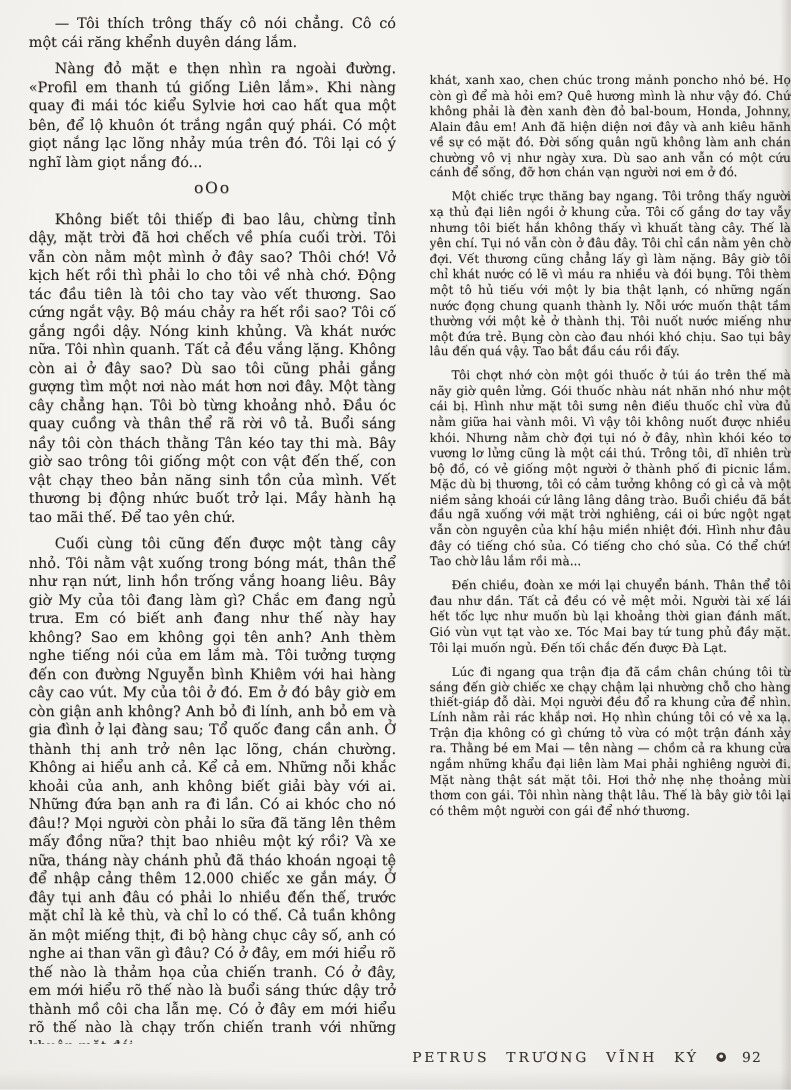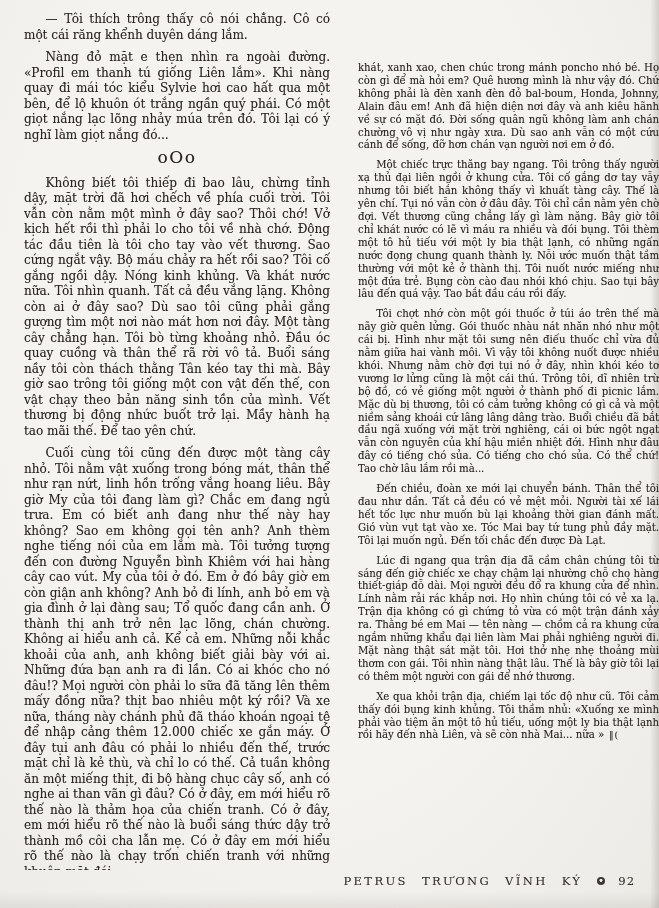--- a/index.html
+++ b/index.html
@@ -31,21 +31,21 @@
     font-size: 12px; line-height: 15.5px;
   }
   .col-right {
     left: 358px; top: 14px; width: 301px; height: 842px;
     font-size: 10.1px; line-height: 12.9px; margin-top: 48px;
   }
   .sep {
     text-align: center;
     letter-spacing: 1.5px;
     margin: 7px 0 10px 0;
-    font-size: 17px;
+    font-size: 13px;
     text-shadow: 0.25px 0.25px 0 rgba(41,36,31,.30);
   }
   .endmark {
     margin-left: 5px;
     letter-spacing: 1px;
     font-size: 9px;
   }
   .footer {
     position: absolute;
     right: 24px; bottom: 20px;
@@ -73,22 +73,19 @@
   <p>Không biết tôi thiếp đi bao lâu, chừng tỉnh dậy, mặt trời đã hơi chếch về phía cuối trời. Tôi vẫn còn nằm một mình ở đây sao? Thôi chớ! Vở kịch hết rồi thì phải lo cho tôi về nhà chớ. Động tác đầu tiên là tôi cho tay vào vết thương. Sao cứng ngắt vậy. Bộ máu chảy ra hết rồi sao? Tôi cố gắng ngồi dậy. Nóng kinh khủng. Và khát nước nữa. Tôi nhìn quanh. Tất cả đều vắng lặng. Không còn ai ở đây sao? Dù sao tôi cũng phải gắng gượng tìm một nơi nào mát hơn nơi đây. Một tàng cây chẳng hạn. Tôi bò từng khoảng nhỏ. Đầu óc quay cuồng và thân thể rã rời vô tả. Buổi sáng nầy tôi còn thách thằng Tân kéo tay thi mà. Bây giờ sao trông tôi giống một con vật đến thế, con vật chạy theo bản năng sinh tồn của mình. Vết thương bị động nhức buốt trở lại. Mầy hành hạ tao mãi thế. Để tao yên chứ.</p>
   <p>Cuối cùng tôi cũng đến được một tàng cây nhỏ. Tôi nằm vật xuống trong bóng mát, thân thể như rạn nứt, linh hồn trống vắng hoang liêu. Bây giờ My của tôi đang làm gì? Chắc em đang ngủ trưa. Em có biết anh đang như thế này hay không? Sao em không gọi tên anh? Anh thèm nghe tiếng nói của em lắm mà. Tôi tưởng tượng đến con đường Nguyễn bình Khiêm với hai hàng cây cao vút. My của tôi ở đó. Em ở đó bây giờ em còn giận anh không? Anh bỏ đi lính, anh bỏ em và gia đình ở lại đàng sau; Tổ quốc đang cần anh. Ở thành thị anh trở nên lạc lõng, chán chường. Không ai hiểu anh cả. Kể cả em. Những nỗi khắc khoải của anh, anh không biết giải bày với ai. Những đứa bạn anh ra đi lần. Có ai khóc cho nó đâu!? Mọi người còn phải lo sữa đã tăng lên thêm mấy đồng nữa? thịt bao nhiêu một ký rồi? Và xe nữa, tháng này chánh phủ đã tháo khoán ngoại tệ để nhập cảng thêm 12.000 chiếc xe gắn máy. Ở đây tụi anh đâu có phải lo nhiều đến thế, trước mặt chỉ là kẻ thù, và chỉ lo có thế. Cả tuần không ăn một miếng thịt, đi bộ hàng chục cây số, anh có nghe ai than vãn gì đâu? Có ở đây, em mới hiểu rõ thế nào là thảm họa của chiến tranh. Có ở đây, em mới hiểu rõ thế nào là buổi sáng thức dậy trở thành mồ côi cha lẫn mẹ. Có ở đây em mới hiểu rõ thế nào là chạy trốn chiến tranh với những khuôn mặt đói</p>
 </div>
 
 <div class="col col-right">
   <p class="cont">khát, xanh xao, chen chúc trong mảnh poncho nhỏ bé. Họ còn gì để mà hỏi em? Quê hương mình là như vậy đó. Chứ không phải là đèn xanh đèn đỏ bal-boum, Honda, Johnny, Alain đâu em! Anh đã hiện diện nơi đây và anh kiêu hãnh về sự có mặt đó. Đời sống quân ngũ không làm anh chán chường vô vị như ngày xưa. Dù sao anh vẫn có một cứu cánh để sống, đỡ hơn chán vạn người nơi em ở đó.</p>
   <p>Một chiếc trực thăng bay ngang. Tôi trông thấy người xạ thủ đại liên ngồi ở khung cửa. Tôi cố gắng dơ tay vẫy nhưng tôi biết hắn không thấy vì khuất tàng cây. Thế là yên chí. Tụi nó vẫn còn ở đâu đây. Tôi chỉ cần nằm yên chờ đợi. Vết thương cũng chẳng lấy gì làm nặng. Bây giờ tôi chỉ khát nước có lẽ vì máu ra nhiều và đói bụng. Tôi thèm một tô hủ tiếu với một ly bia thật lạnh, có những ngấn nước đọng chung quanh thành ly. Nỗi ước muốn thật tầm thường với một kẻ ở thành thị. Tôi nuốt nước miếng như một đứa trẻ. Bụng còn cào đau nhói khó chịu. Sao tụi bây lâu đến quá vậy. Tao bắt đầu cáu rồi đấy.</p>
   <p>Tôi chợt nhớ còn một gói thuốc ở túi áo trên thế mà nãy giờ quên lửng. Gói thuốc nhàu nát nhăn nhó như một cái bị. Hình như mặt tôi sưng nên điếu thuốc chỉ vừa đủ nằm giữa hai vành môi. Vì vậy tôi không nuốt được nhiều khói. Nhưng nằm chờ đợi tụi nó ở đây, nhìn khói kéo tơ vương lơ lửng cũng là một cái thú. Trông tôi, dĩ nhiên trừ bộ đồ, có vẻ giống một người ở thành phố đi picnic lắm. Mặc dù bị thương, tôi có cảm tưởng không có gì cả và một niềm sảng khoái cứ lâng lâng dâng trào. Buổi chiều đã bắt đầu ngã xuống với mặt trời nghiêng, cái oi bức ngột ngạt vẫn còn nguyên của khí hậu miền nhiệt đới. Hình như đâu đây có tiếng chó sủa. Có tiếng cho chó sủa. Có thể chứ! Tao chờ lâu lắm rồi mà...</p>
   <p>Đến chiều, đoàn xe mới lại chuyển bánh. Thân thể tôi đau như dần. Tất cả đều có vẻ mệt mỏi. Người tài xế lái hết tốc lực như muốn bù lại khoảng thời gian đánh mất. Gió vùn vụt tạt vào xe. Tóc Mai bay tứ tung phủ đầy mặt. Tôi lại muốn ngủ. Đến tối chắc đến được Đà Lạt.</p>
   <p>Lúc đi ngang qua trận địa đã cầm chân chúng tôi từ sáng đến giờ chiếc xe chạy chậm lại nhường chỗ cho hàng thiết-giáp đỗ dài. Mọi người đều đổ ra khung cửa để nhìn. Lính nằm rải rác khắp nơi. Họ nhìn chúng tôi có vẻ xa lạ. Trận địa không có gì chứng tỏ vừa có một trận đánh xảy ra. Thằng bé em Mai — tên nàng — chồm cả ra khung cửa ngắm những khẩu đại liên làm Mai phải nghiêng người đi. Mặt nàng thật sát mặt tôi. Hơi thở nhẹ nhẹ thoảng mùi thơm con gái. Tôi nhìn nàng thật lâu. Thế là bây giờ tôi lại có thêm một người con gái để nhớ thương.</p>
-  <p>
-    <span>Xe qua khỏi trận địa, chiếm lại tốc độ như cũ. Tôi cảm thấy đói bụng kinh khủng. Tôi thầm nhủ: «Xuống xe mình phải vào tiệm ăn một tô hủ tiếu, uống một ly bia thật lạnh rồi hãy đến nhà Liên, và sẽ còn nhà Mai... nữa »</span><span class="endmark">‖(</span>
-  </p>
 </div>
 
 <div class="footer">
   <span class="pub">PETRUS TRƯƠNG VĨNH KÝ</span>
   <span class="dot"></span>
   <span class="pgnum">92</span>
 </div>
 
 </body></html>

